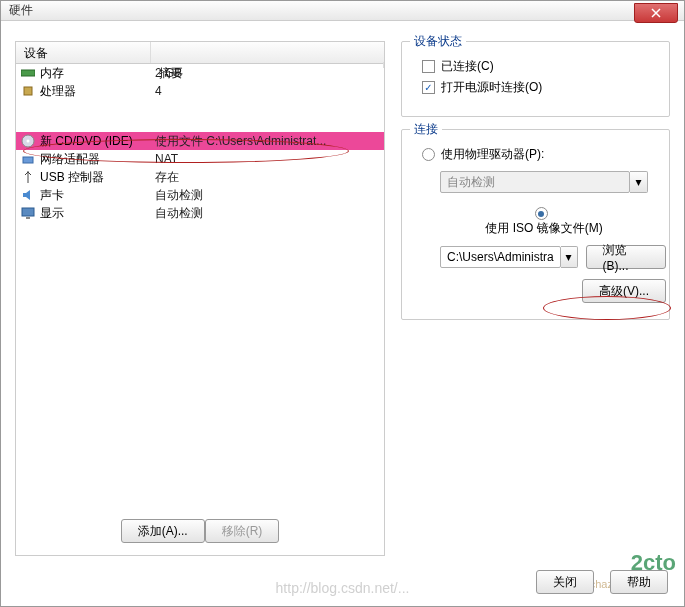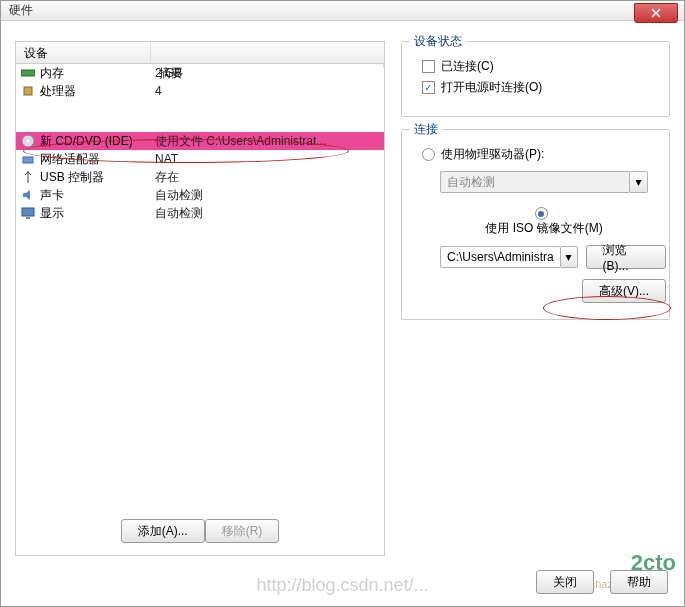--- a/index.html
+++ b/index.html
@@ -30,21 +30,21 @@
 .chk { width: 13px; height: 13px; border: 1px solid #8a8a8a; margin-right: 6px; display: flex; align-items: center; justify-content: center; font-size: 10px; color: #1a5eb8; }
 .radio { width: 13px; height: 13px; border: 1px solid #8a8a8a; border-radius: 50%; margin-right: 6px; display: flex; align-items: center; justify-content: center; }
 .radio .dot { width: 6px; height: 6px; border-radius: 50%; background: #3a6ea5; }
 .combo { display: flex; align-items: center; margin: 8px 0 0 26px; }
 .combo-field { height: 22px; border: 1px solid #b0b0b0; background: #fff; padding: 0 6px; display: flex; align-items: center; border-radius: 2px; }
 .combo-field.disabled { background: #f0f0f0; color: #888; }
 .combo-arrow { width: 18px; height: 22px; border: 1px solid #b0b0b0; border-left: none; background: linear-gradient(#fdfdfd,#e6e6e6); display: flex; align-items: center; justify-content: center; border-radius: 0 2px 2px 0; }
 .right-btn-row { display: flex; justify-content: flex-end; margin-top: 10px; }
 .circle { position: absolute; border: 1.5px solid #b02020; border-radius: 50%; pointer-events: none; }
 .footer { position: absolute; bottom: 12px; right: 16px; display: flex; gap: 16px; }
-.watermark { position: absolute; bottom: 10px; left: 50%; transform: translateX(-50%); color: #d0d0d0; font-size: 18px; }
+.watermark { position: absolute; bottom: 10px; left: 50%; transform: translateX(-50%); color: #d0d0d0; font-size: 14px; }
 .brand { position: absolute; right: 8px; bottom: 30px; color: #15803d; font-size: 22px; font-weight: bold; opacity: 0.7; }
 .brand-sub { position: absolute; right: 24px; bottom: 16px; color: #b08a4a; font-size: 11px; opacity: 0.6; }
 </style>
 </head>
 <body>
 
 <div class="window">
   <div class="titlebar">
     <span class="titlebar-title">硬件</span>
     <div class="close-btn">

